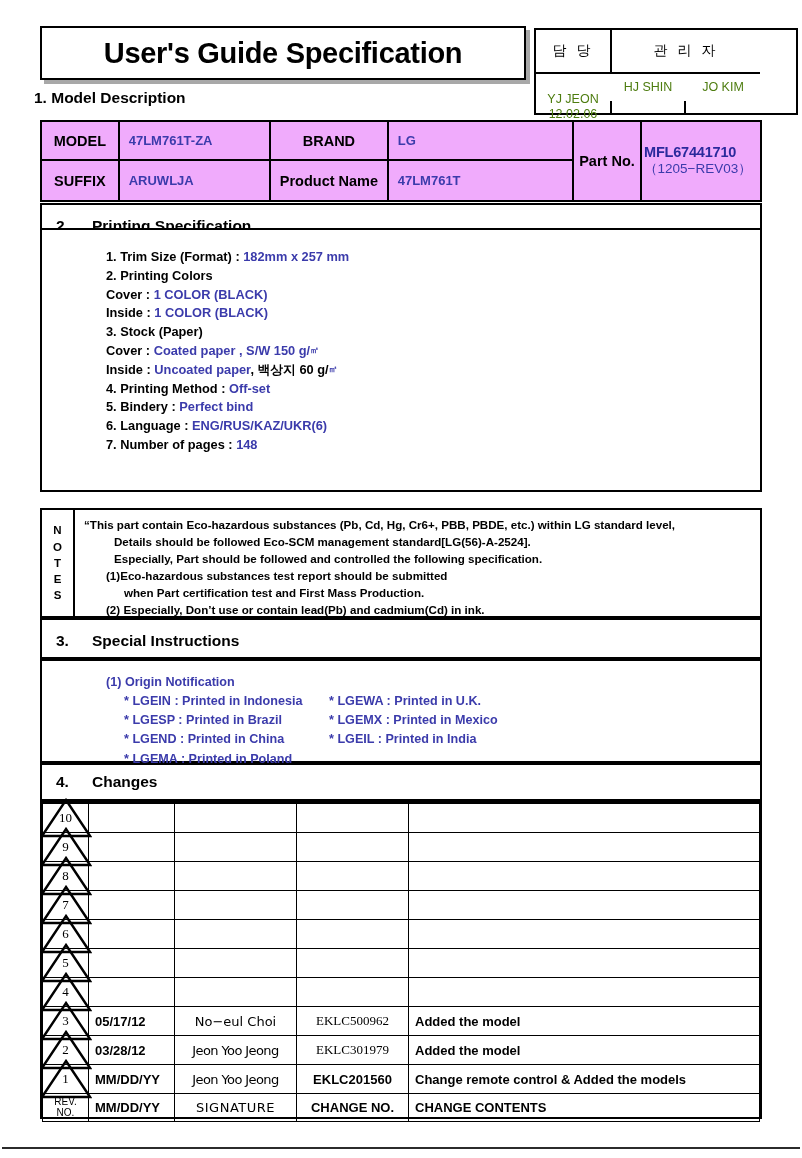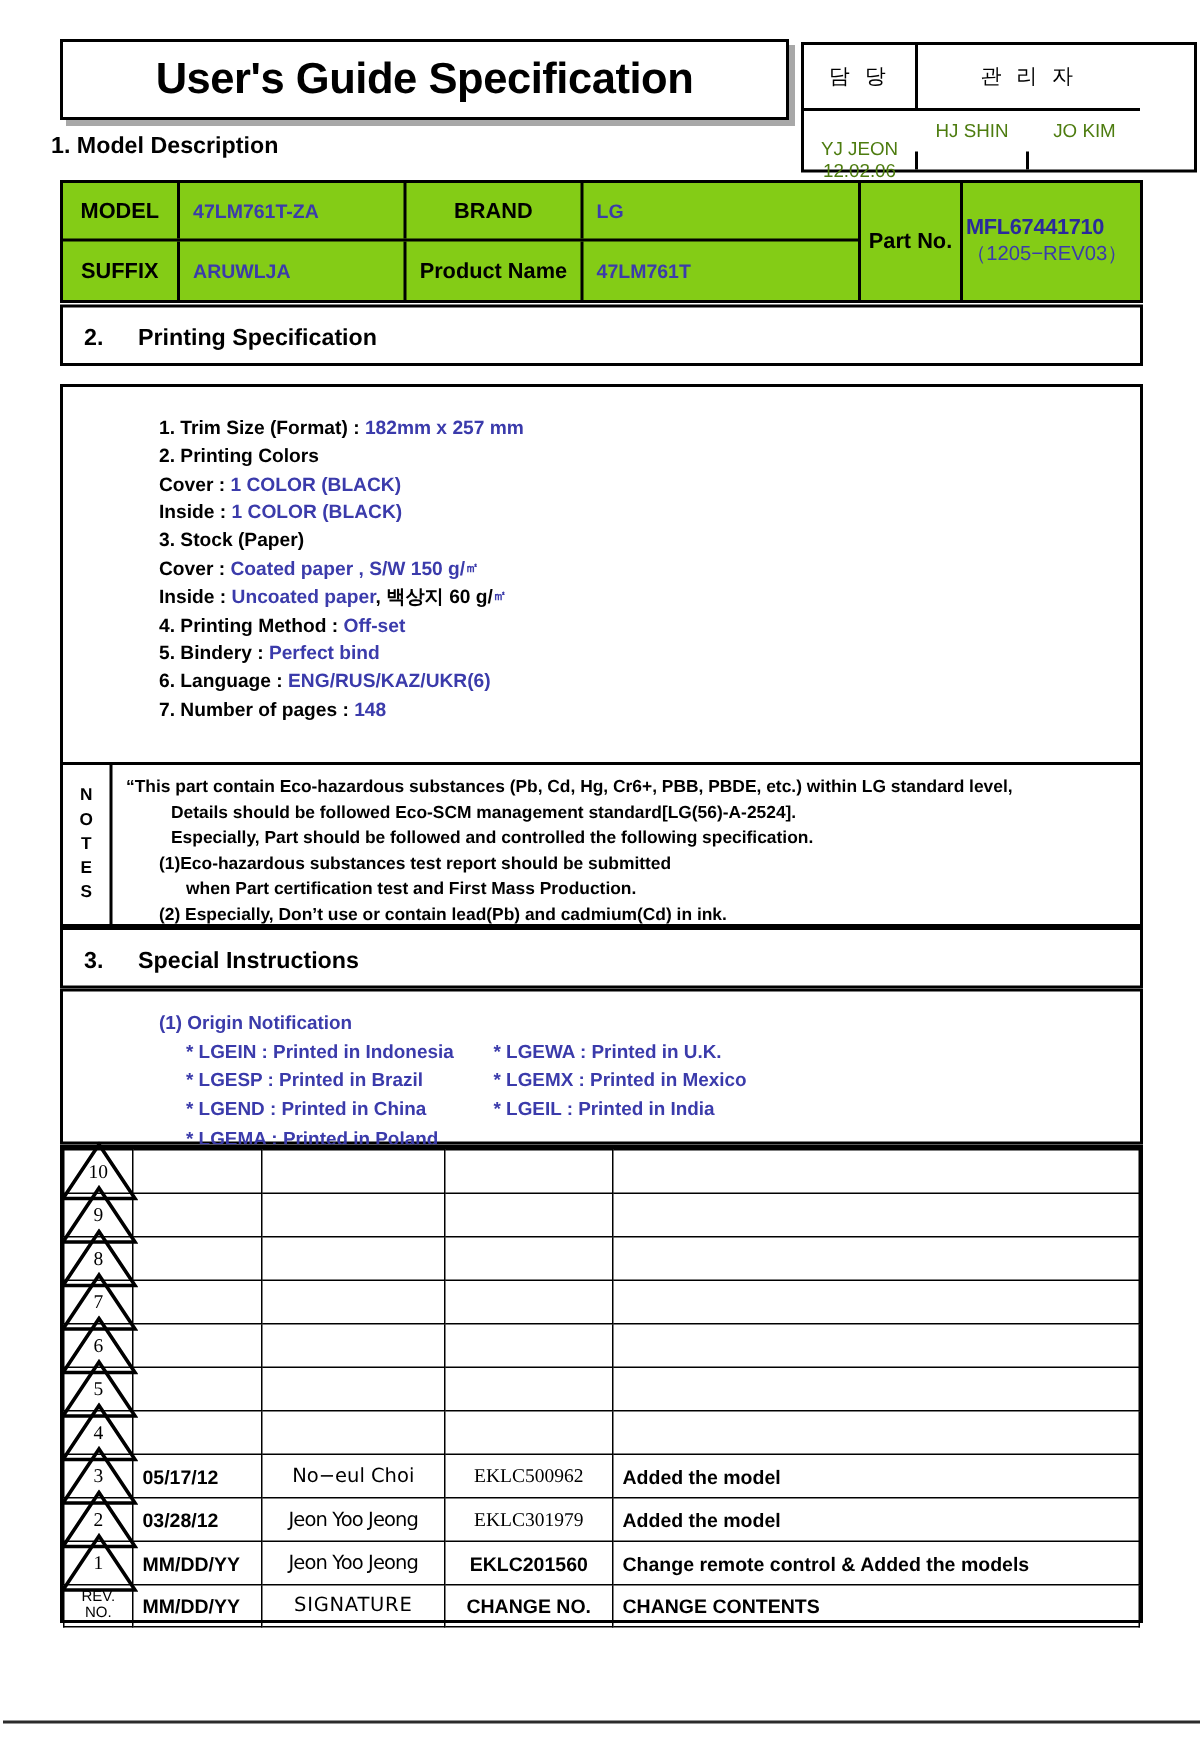--- a/index.html
+++ b/index.html
@@ -105,21 +105,21 @@
   
   .model-table {
     position: absolute;
     left: 40px;
     top: 120px;
     width: 722px;
     height: 82px;
     border: 2px solid #000;
     box-sizing: border-box;
     display: flex;
-    background: #84cc16;
+    background: #f0abfc;
   }
   .mt-left {
     width: 532px;
     display: flex;
     flex-direction: column;
     border-right: 2px solid #000;
     box-sizing: border-box;
   }
   .mt-row {
     height: 39px;
@@ -348,21 +348,21 @@
     </div>
   </div>
 
   <div class="frame" style="top:203px;height:41px;">
     <div class="sec-head">
       <span class="sec-num">2.</span>
       <span>Printing Specification</span>
     </div>
   </div>
 
-  <div class="frame" style="top:256px;height:264px;">
+  <div class="frame" style="top:228px;height:264px;">
     <div class="spec-body">
       <div>
         <span>1. Trim Size (Format) : </span><span class="blue">182mm x 257 mm</span>
       </div>
       <div>2. Printing Colors</div>
       <div>
         <span>Cover : </span><span class="blue">1 COLOR (BLACK)</span>
       </div>
       <div>
         <span>Inside : </span><span class="blue">1 COLOR (BLACK)</span>
@@ -430,21 +430,21 @@
     </div>
   </div>
 
   <div class="frame" style="top:763px;height:38px;">
     <div class="sec-head" style="height:34px;">
       <span class="sec-num">4.</span>
       <span>Changes</span>
     </div>
   </div>
 
-  <div class="frame" style="top:764px;height:318px;padding:0;">
+  <div class="frame" style="top:801px;height:318px;padding:0;">
     <table class="chg-table">
       <colgroup>
         <col class="col-rev">
           <col class="col-date">
           <col class="col-sign">
           <col class="col-no">
           <col class="col-contents">
       </colgroup>
       <tbody>
 

